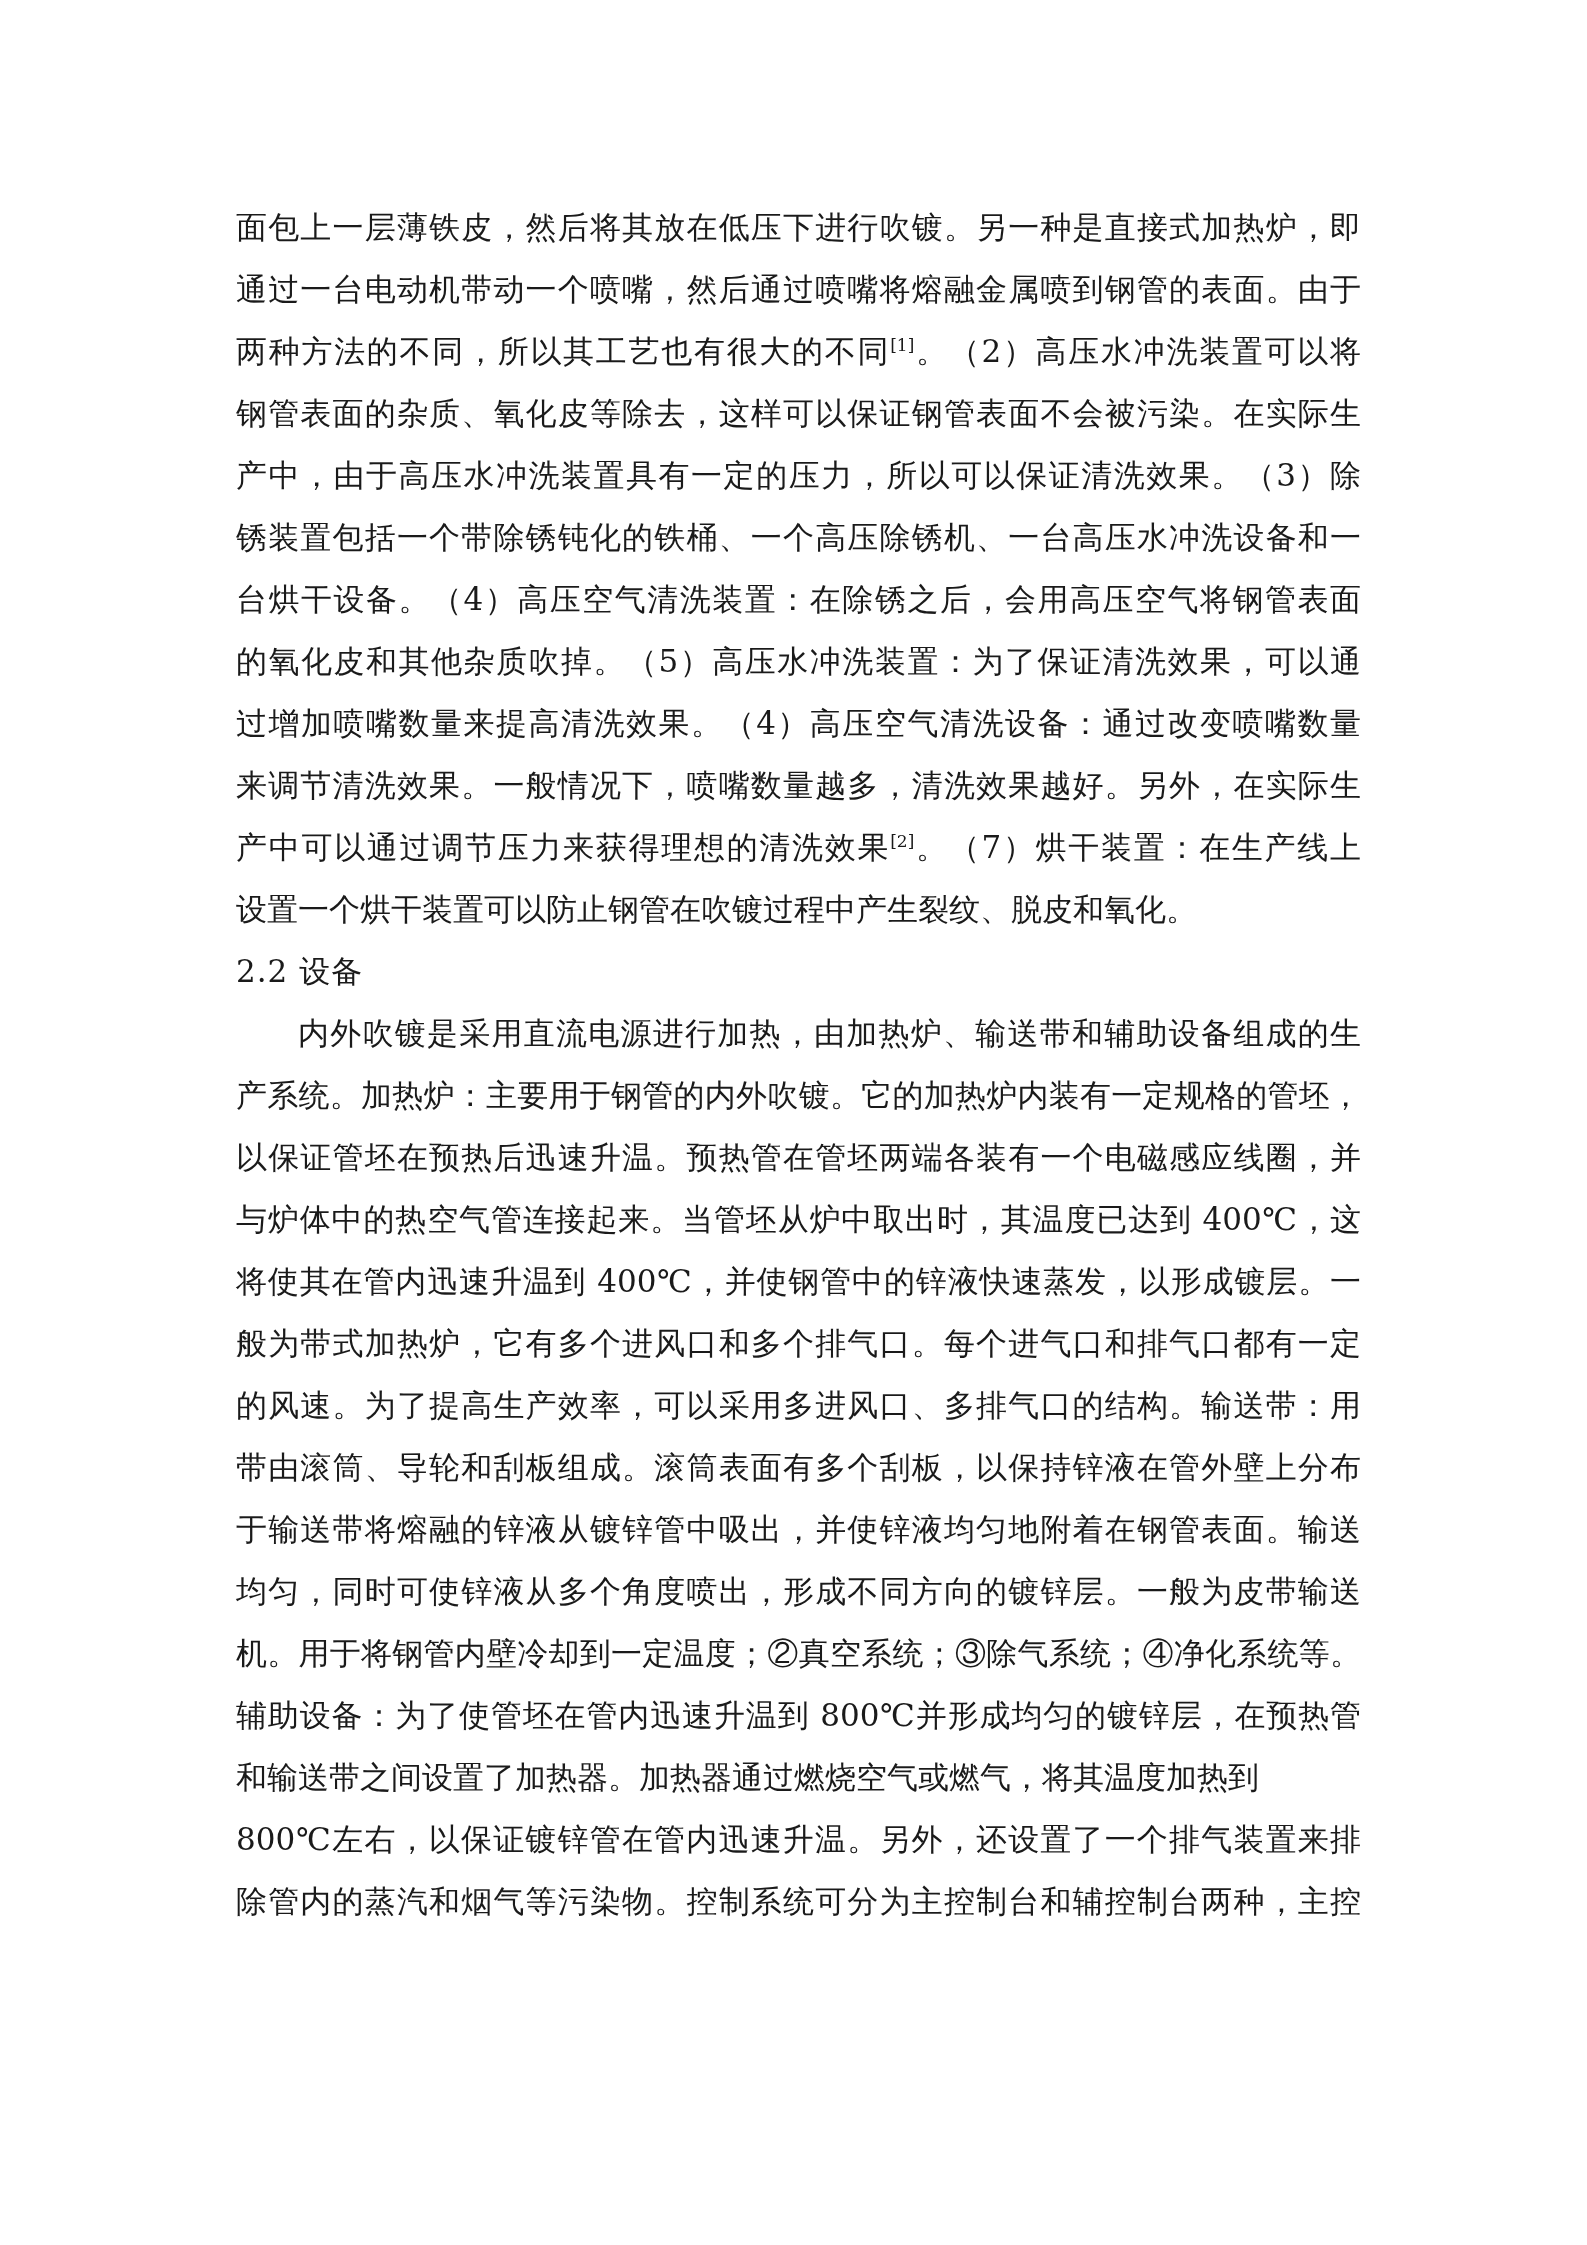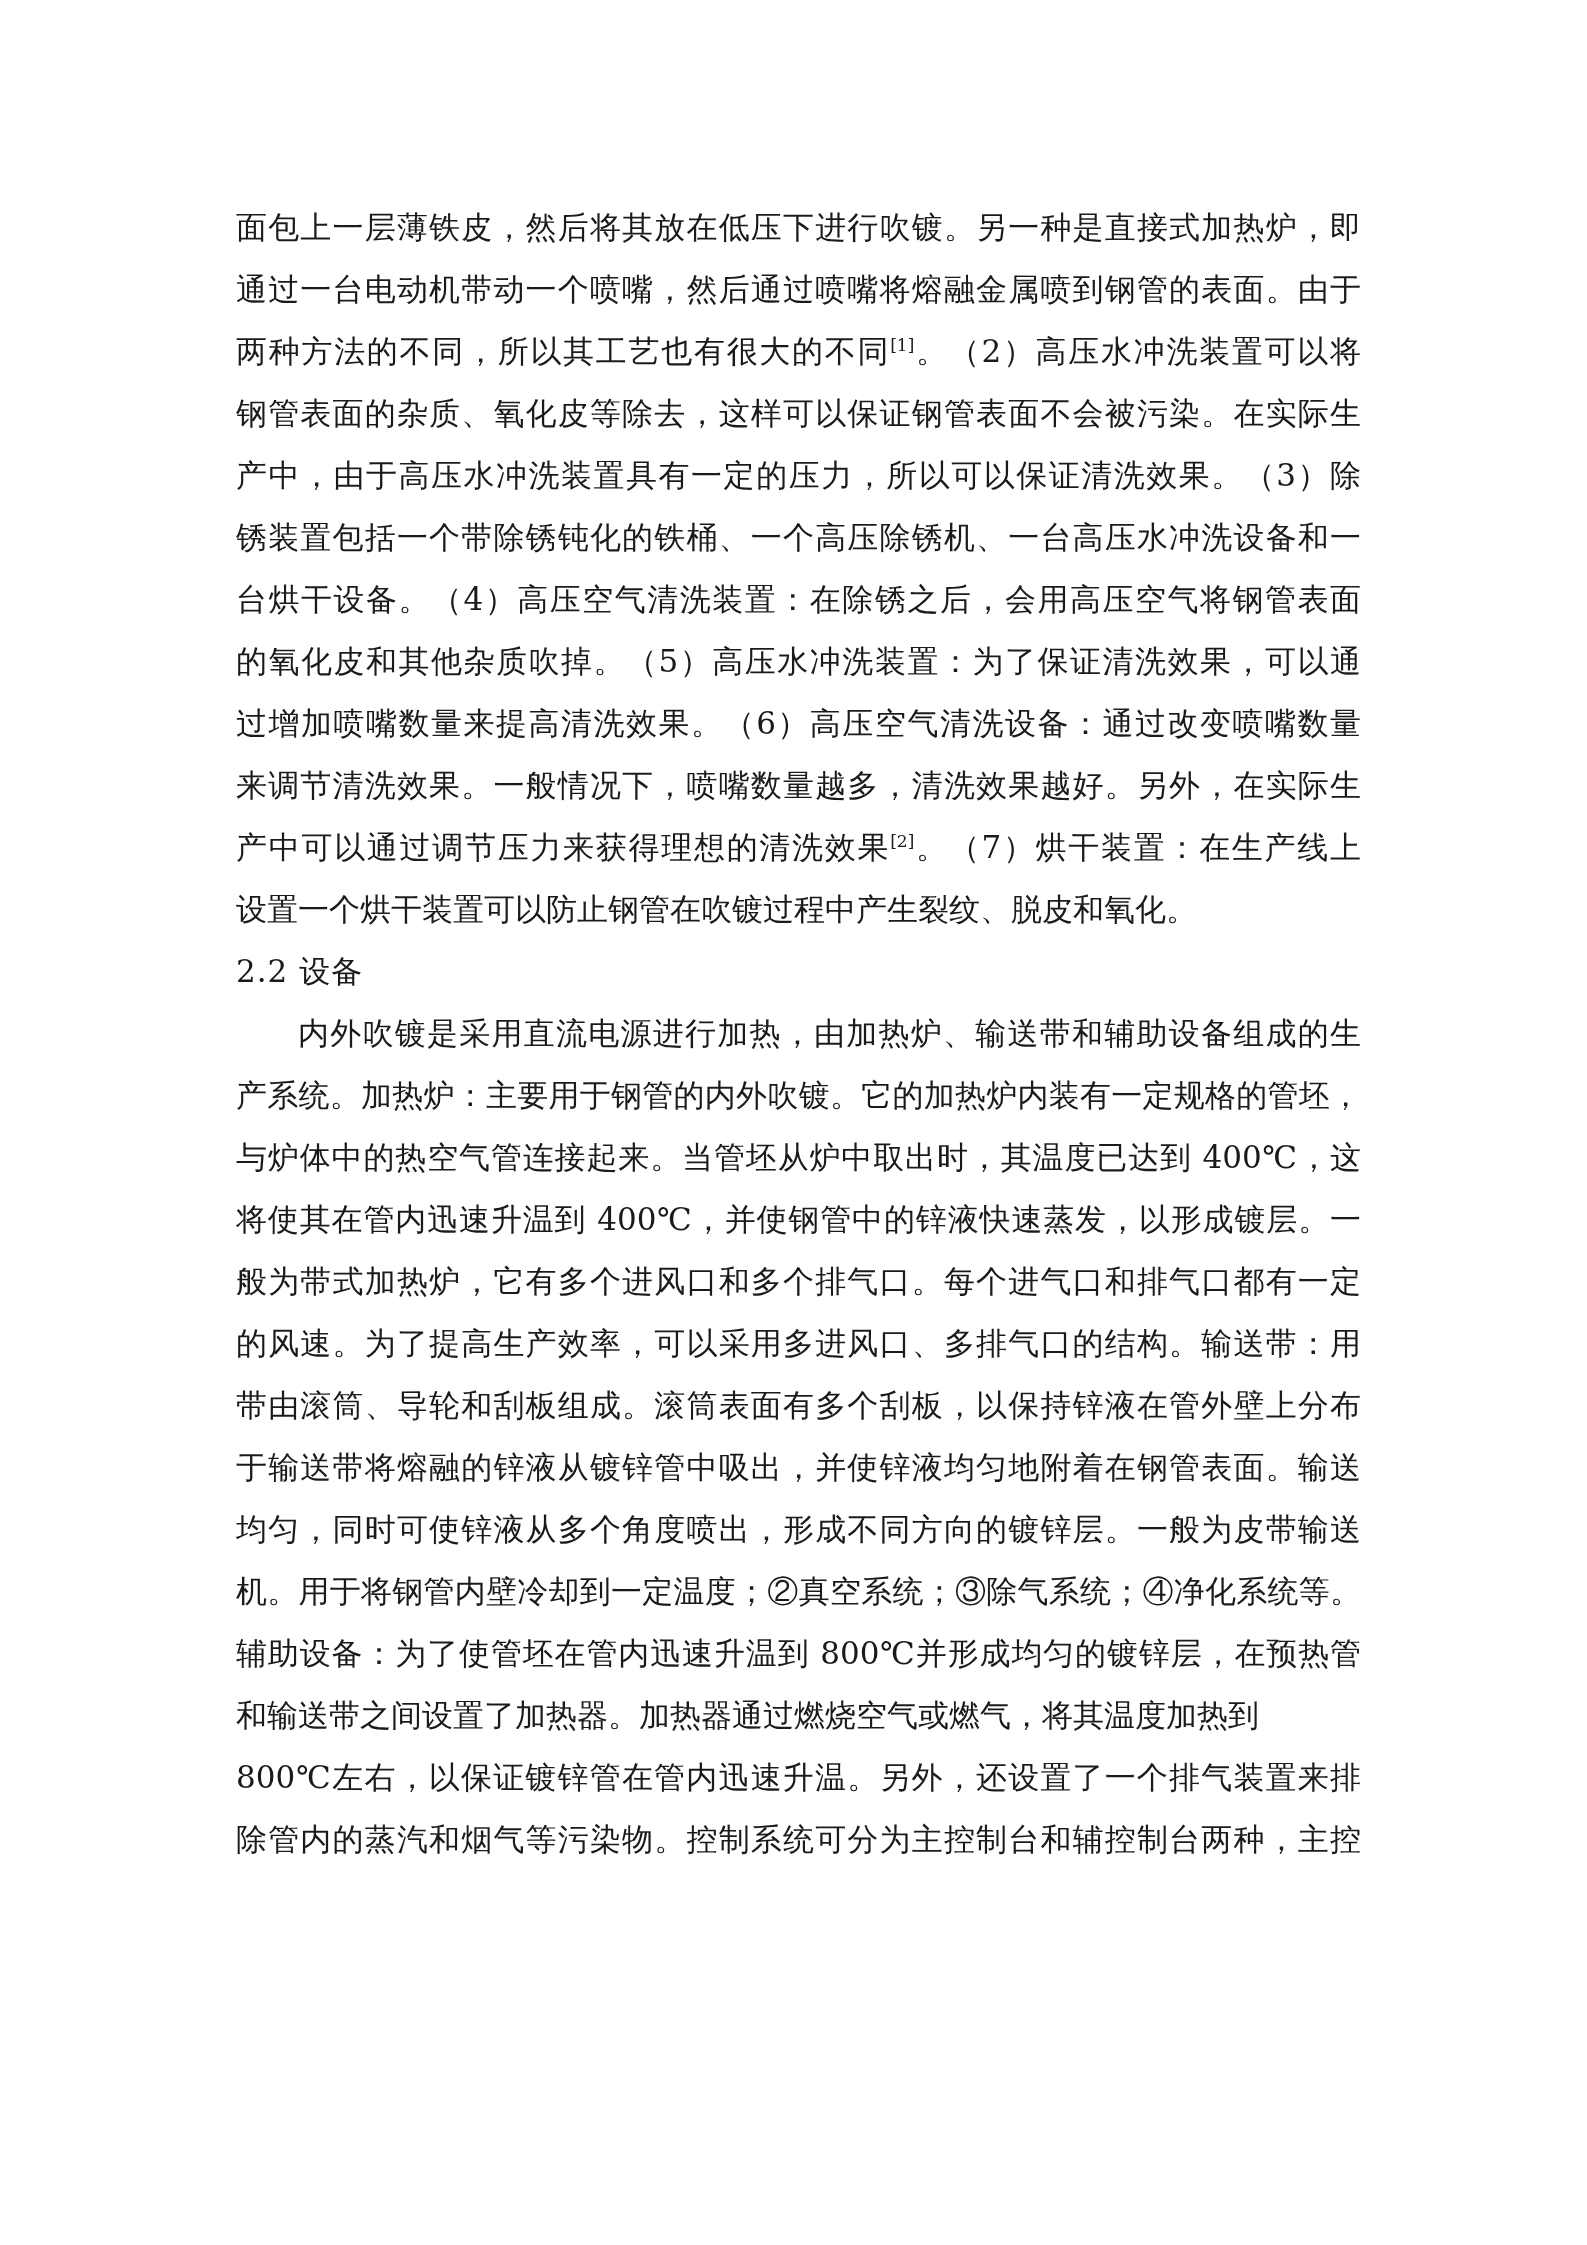--- a/index.html
+++ b/index.html
@@ -52,27 +52,28 @@
 <div class="page">
   <div class="doc">
       <div class="line">面包上一层薄铁皮，然后将其放在低压下进行吹镀。另一种是直接式加热炉，即</div>
       <div class="line">通过一台电动机带动一个喷嘴，然后通过喷嘴将熔融金属喷到钢管的表面。由于</div>
       <div class="line">两种方法的不同，所以其工艺也有很大的不同<sup>[1]</sup>。（2）高压水冲洗装置可以将</div>
       <div class="line">钢管表面的杂质、氧化皮等除去，这样可以保证钢管表面不会被污染。在实际生</div>
       <div class="line">产中，由于高压水冲洗装置具有一定的压力，所以可以保证清洗效果。（3）除</div>
       <div class="line">锈装置包括一个带除锈钝化的铁桶、一个高压除锈机、一台高压水冲洗设备和一</div>
       <div class="line">台烘干设备。（4）高压空气清洗装置：在除锈之后，会用高压空气将钢管表面</div>
       <div class="line">的氧化皮和其他杂质吹掉。（5）高压水冲洗装置：为了保证清洗效果，可以通</div>
-      <div class="line">过增加喷嘴数量来提高清洗效果。（6）高压空气清洗设备：通过改变喷嘴数量</div>
+      <div class="line">过增加喷嘴数量来提高清洗效果。（4）高压空气清洗设备：通过改变喷嘴数量</div>
       <div class="line">来调节清洗效果。一般情况下，喷嘴数量越多，清洗效果越好。另外，在实际生</div>
       <div class="line">产中可以通过调节压力来获得理想的清洗效果<sup>[2]</sup>。（7）烘干装置：在生产线上</div>
       <div class="line align-left">设置一个烘干装置可以防止钢管在吹镀过程中产生裂纹、脱皮和氧化。</div>
       <div class="line align-left heading">2.2 设备</div>
       <div class="line indent">内外吹镀是采用直流电源进行加热，由加热炉、输送带和辅助设备组成的生</div>
       <div class="line">产系统。加热炉：主要用于钢管的内外吹镀。它的加热炉内装有一定规格的管坯，</div>
+      <div class="line">以保证管坯在预热后迅速升温。预热管在管坯两端各装有一个电磁感应线圈，并</div>
       <div class="line">与炉体中的热空气管连接起来。当管坯从炉中取出时，其温度已达到 400℃，这</div>
       <div class="line">将使其在管内迅速升温到 400℃，并使钢管中的锌液快速蒸发，以形成镀层。一</div>
       <div class="line">般为带式加热炉，它有多个进风口和多个排气口。每个进气口和排气口都有一定</div>
       <div class="line">的风速。为了提高生产效率，可以采用多进风口、多排气口的结构。输送带：用</div>
       <div class="line">带由滚筒、导轮和刮板组成。滚筒表面有多个刮板，以保持锌液在管外壁上分布</div>
       <div class="line">于输送带将熔融的锌液从镀锌管中吸出，并使锌液均匀地附着在钢管表面。输送</div>
       <div class="line">均匀，同时可使锌液从多个角度喷出，形成不同方向的镀锌层。一般为皮带输送</div>
       <div class="line">机。用于将钢管内壁冷却到一定温度；②真空系统；③除气系统；④净化系统等。</div>
       <div class="line">辅助设备：为了使管坯在管内迅速升温到 800℃并形成均匀的镀锌层，在预热管</div>
       <div class="line align-left">和输送带之间设置了加热器。加热器通过燃烧空气或燃气，将其温度加热到</div>

